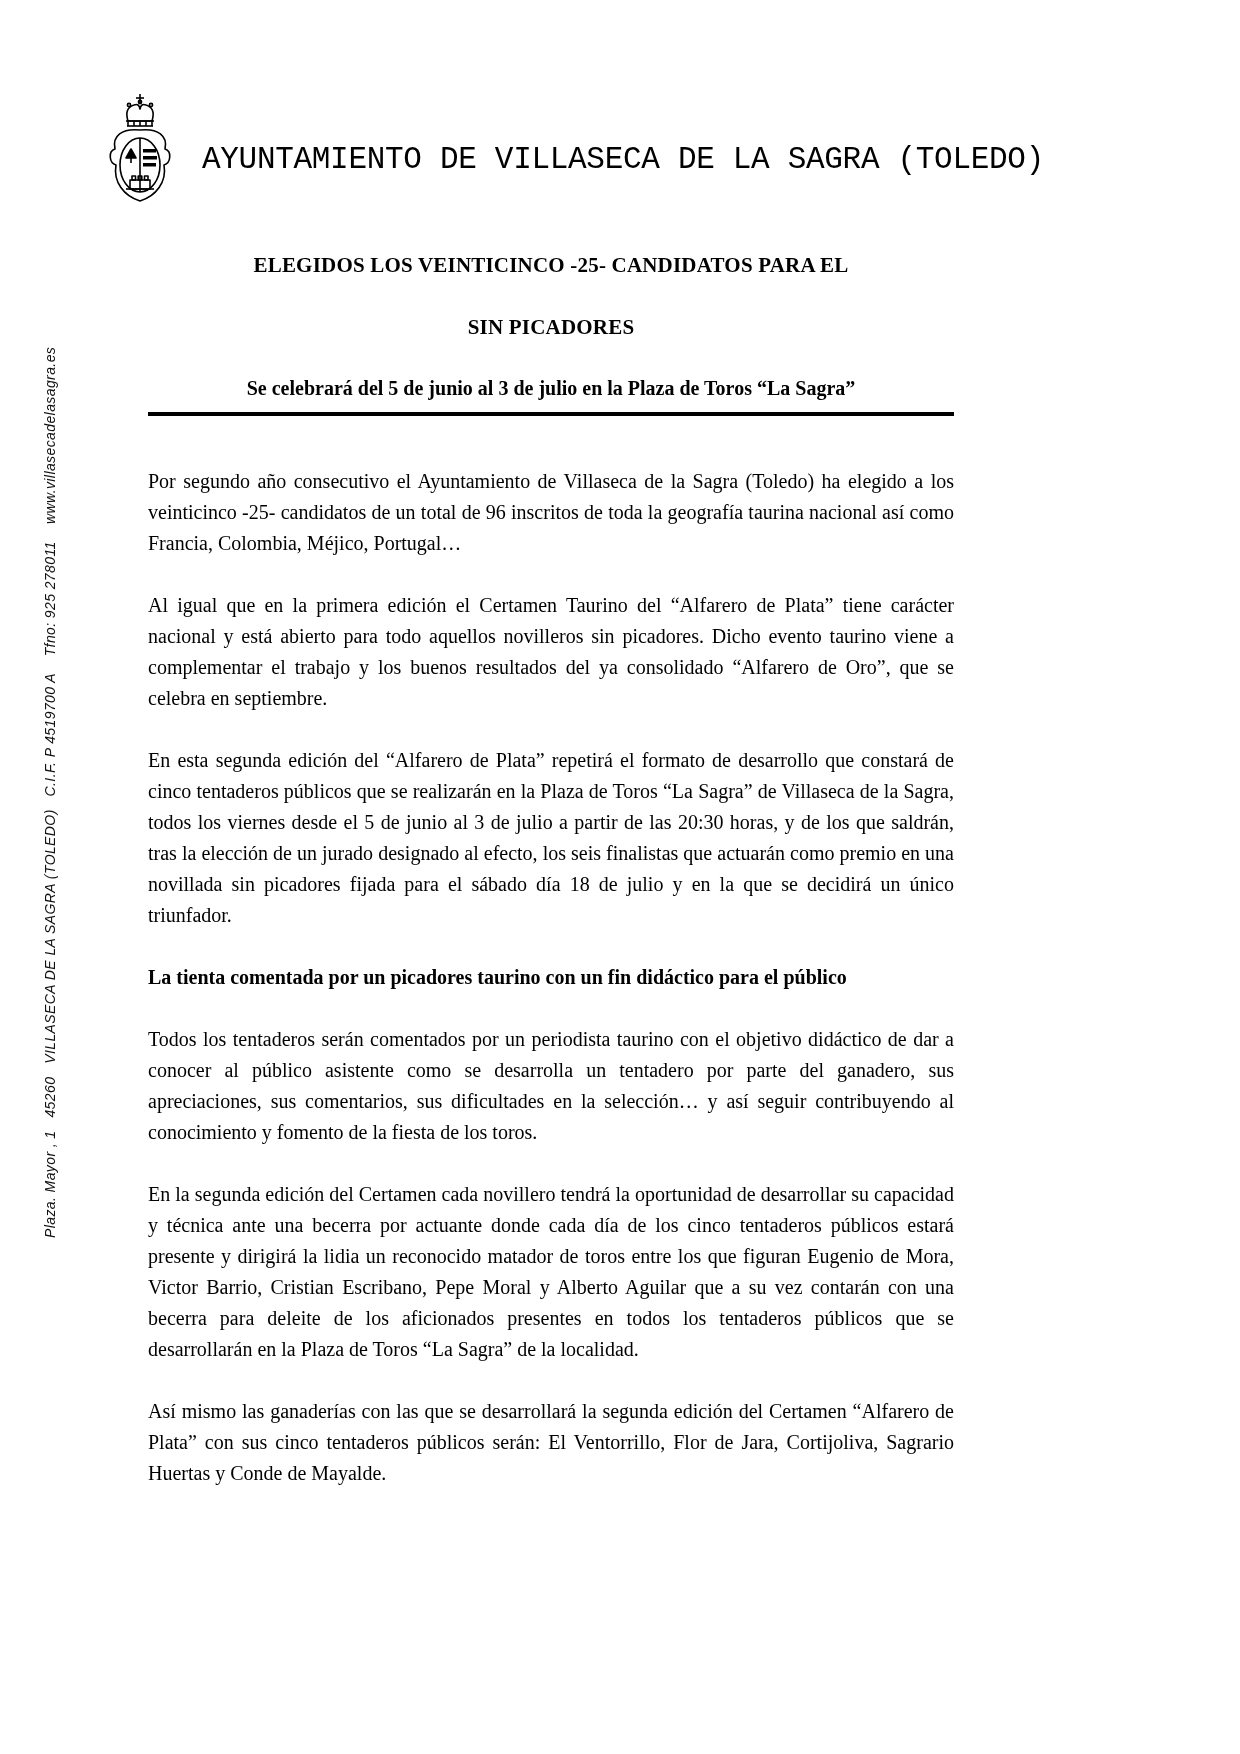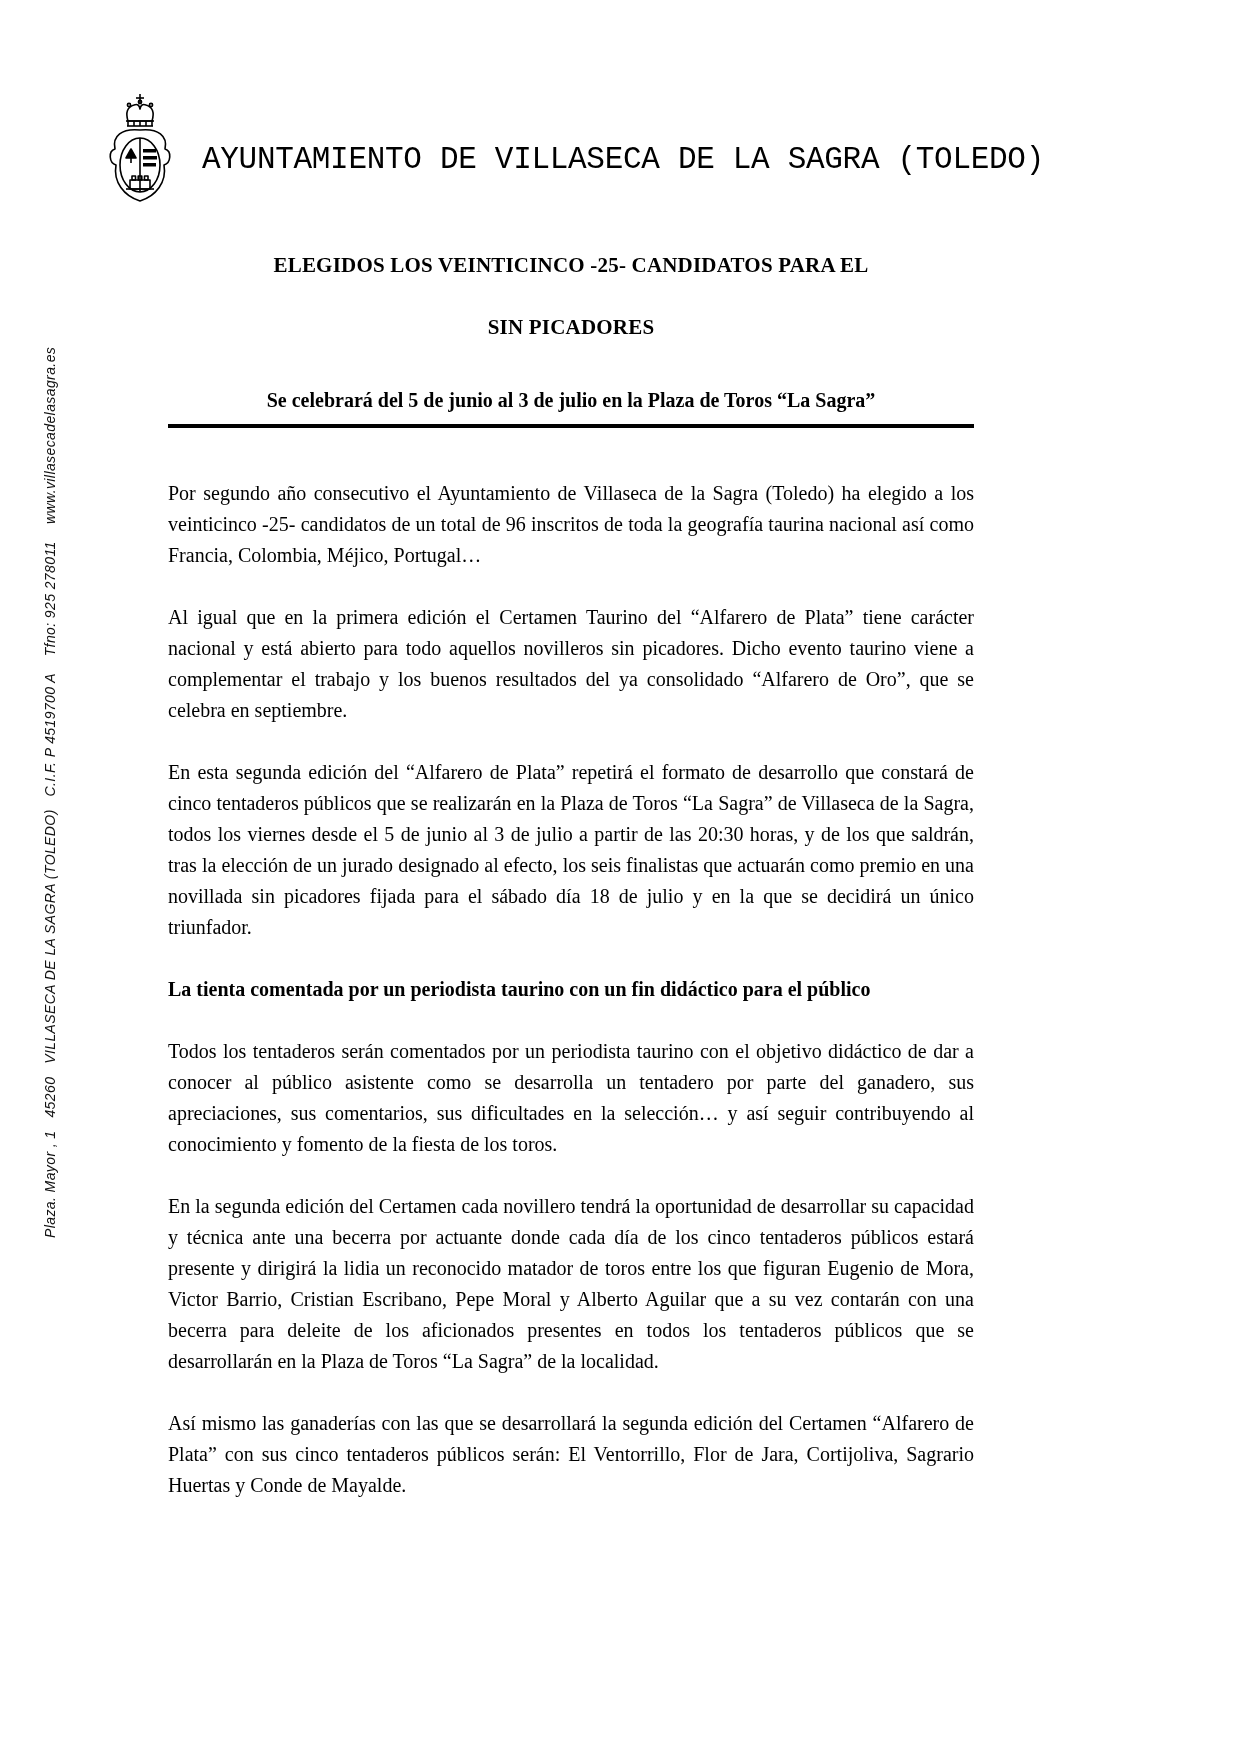--- a/index.html
+++ b/index.html
@@ -34,35 +34,35 @@
     position:absolute;
     left:202px;top:142px;
     font-family:Liberation Mono, monospace;
     font-size:31px;
     letter-spacing:-.3px;
     white-space:nowrap;
   }
   
   .content{
     position:absolute;
-    left:168px;top:250px;
+    left:148px;top:250px;
     width:806px;
     font-family:"Liberation Serif",serif;
     font-size:20px;
   }
   .doc-title{
     margin:0;
     text-align:center;
     font-size:21px;
     font-weight:bold;
     line-height:31px;
     letter-spacing:.2px;
   }
   .doc-subtitle{
-    margin:46px 0 0;
+    margin:34px 0 0;
     text-align:center;
     font-size:20px;
     font-weight:bold;
     padding-bottom:12px;
     border-bottom:4px solid #000;
   }
   .para{
     margin:31px 0 0;
     line-height:31px;
     text-align:justify;
@@ -127,21 +127,21 @@
     </h1>
 
     <h2 class="doc-subtitle">Se celebrará del 5 de junio al 3 de julio en la Plaza de Toros “La Sagra”</h2>
 
     <p class="para first">Por segundo año consecutivo el Ayuntamiento de Villaseca de la Sagra (Toledo) ha elegido a los veinticinco -25- candidatos de un total de 96 inscritos de toda la geografía taurina nacional así como Francia, Colombia, Méjico, Portugal…</p>
 
     <p class="para">Al igual que en la primera edición el Certamen Taurino del “Alfarero de Plata” tiene carácter nacional y está abierto para todo aquellos novilleros sin picadores. Dicho evento taurino viene a complementar el trabajo y los buenos resultados del ya consolidado “Alfarero de Oro”, que se celebra en septiembre.</p>
 
     <p class="para">En esta segunda edición del “Alfarero de Plata” repetirá el formato de desarrollo que constará de cinco tentaderos públicos que se realizarán en la Plaza de Toros “La Sagra” de Villaseca de la Sagra, todos los viernes desde el 5 de junio al 3 de julio a partir de las 20:30 horas, y de los que saldrán, tras la elección de un jurado designado al efecto, los seis finalistas que actuarán como premio en una novillada sin picadores fijada para el sábado día 18 de julio y en la que se decidirá un único triunfador.</p>
 
-    <p class="section-heading">La tienta comentada por un periodista taurino con un fin didáctico para el público</p>
+    <p class="section-heading">La tienta comentada por un picadores taurino con un fin didáctico para el público</p>
 
     <p class="para">Todos los tentaderos serán comentados por un periodista taurino con el objetivo didáctico de dar a conocer al público asistente como se desarrolla un tentadero por parte del ganadero, sus apreciaciones, sus comentarios, sus dificultades en la selección… y así seguir contribuyendo al conocimiento y fomento de la fiesta de los toros.</p>
 
 
     <p class="para">En la segunda edición del Certamen cada novillero tendrá la oportunidad de desarrollar su capacidad y técnica ante una becerra por actuante donde cada día de los cinco tentaderos públicos estará presente y dirigirá la lidia un reconocido matador de toros entre los que figuran Eugenio de Mora, Victor Barrio, Cristian Escribano, Pepe Moral y Alberto Aguilar que a su vez contarán con una becerra para deleite de los aficionados presentes en todos los tentaderos públicos que se desarrollarán en la Plaza de Toros “La Sagra” de la localidad.</p>
 
     <p class="para">Así mismo las ganaderías con las que se desarrollará la segunda edición del Certamen “Alfarero de Plata” con sus cinco tentaderos públicos serán: El Ventorrillo, Flor de Jara, Cortijoliva, Sagrario Huertas y Conde de Mayalde.</p>
 
   </div>
 </div>

